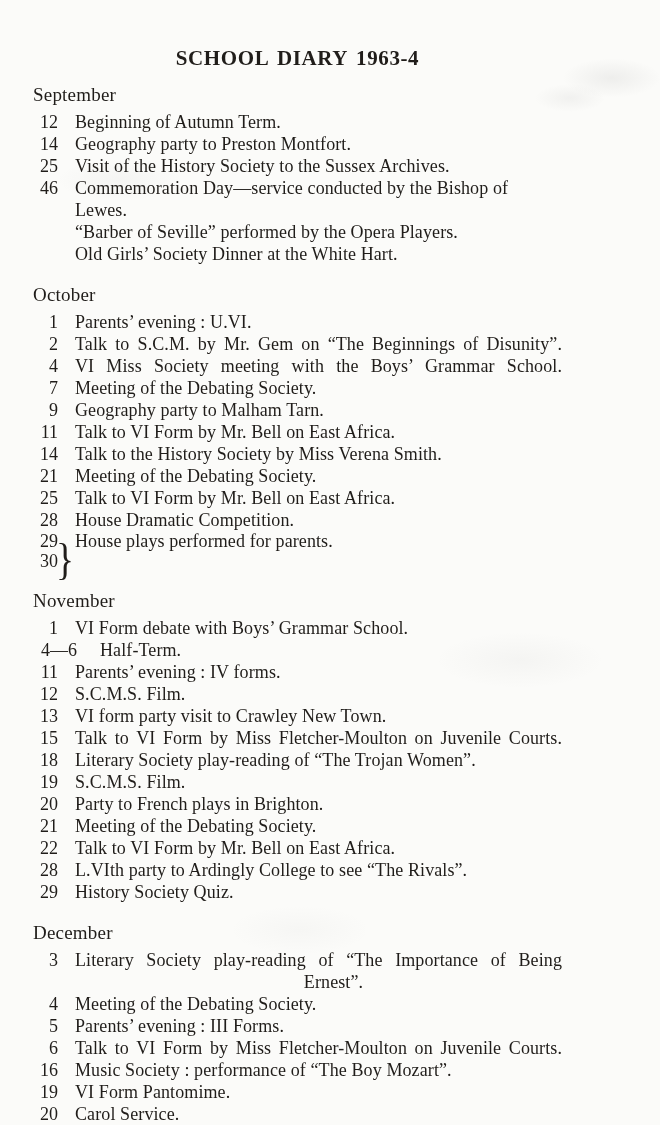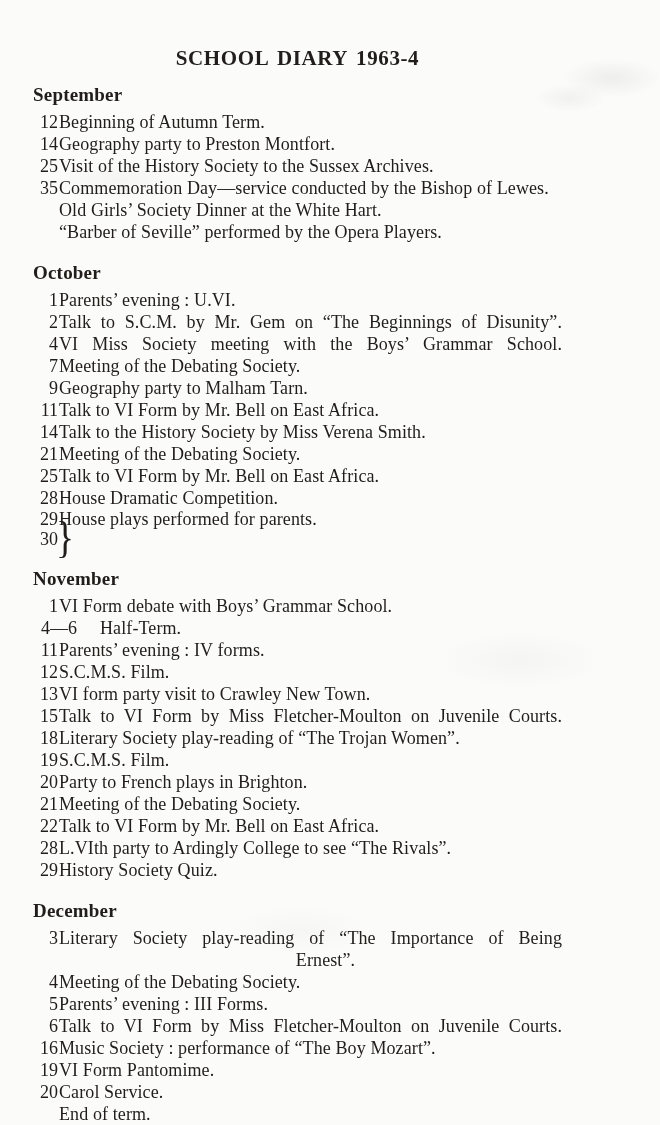--- a/index.html
+++ b/index.html
@@ -26,40 +26,40 @@
   .title {
     font-size: 21px;
     font-weight: bold;
     letter-spacing: 0.6px;
     text-align: center;
     margin: 0 0 13px 0;
     word-spacing: 3px;
   }
   .month-heading {
     font-size: 19px;
-    font-weight: bold;
+    font-weight: normal;
     margin: 0 0 5px 0;
     letter-spacing: 0.2px;
   }
   section.month { margin-bottom: 0; }
   .section-gap { height: 19px; }
   .row {
     display: flex;
     align-items: baseline;
     line-height: 22px;
     font-size: 18px;
     position: relative;
   }
   .row .day {
     flex: 0 0 25px;
     text-align: right;
     white-space: pre;
   }
   .row .text {
-    margin-left: 1px;
+    margin-left: 17px;
     width: 553px;
     letter-spacing: 0.1px;
   }
   .row .text.justify {
     text-align: justify;
     text-align-last: justify;
   }
   .row .text.inset { text-indent: 30px; text-align: center; }
   .row.range .day { flex: 0 0 44px; text-align: right; }
   .row.range .text { margin-left: 23px; width: 530px; }
@@ -90,30 +90,30 @@
         </div>
         <div class="row">
           <span class="day">14</span>
           <span class="text">Geography party to Preston Montfort.</span>
         </div>
         <div class="row">
           <span class="day">25</span>
           <span class="text">Visit of the History Society to the Sussex Archives.</span>
         </div>
         <div class="row">
-          <span class="day">35</span>
+          <span class="day">46</span>
           <span class="text">Commemoration Day—service conducted by the Bishop of Lewes.</span>
         </div>
         <div class="row">
           <span class="day"></span>
+          <span class="text">“Barber of Seville” performed by the Opera Players.</span>
+        </div>
+        <div class="row">
+          <span class="day"></span>
           <span class="text">Old Girls’ Society Dinner at the White Hart.</span>
-        </div>
-        <div class="row">
-          <span class="day"></span>
-          <span class="text">“Barber of Seville” performed by the Opera Players.</span>
         </div>
       </section>
       <div class="section-gap"></div>
       <section class="month">
         <h2 class="month-heading">October</h2>
         <div class="row">
           <span class="day">1</span>
           <span class="text">Parents’ evening :  U.VI.</span>
         </div>
         <div class="row">

